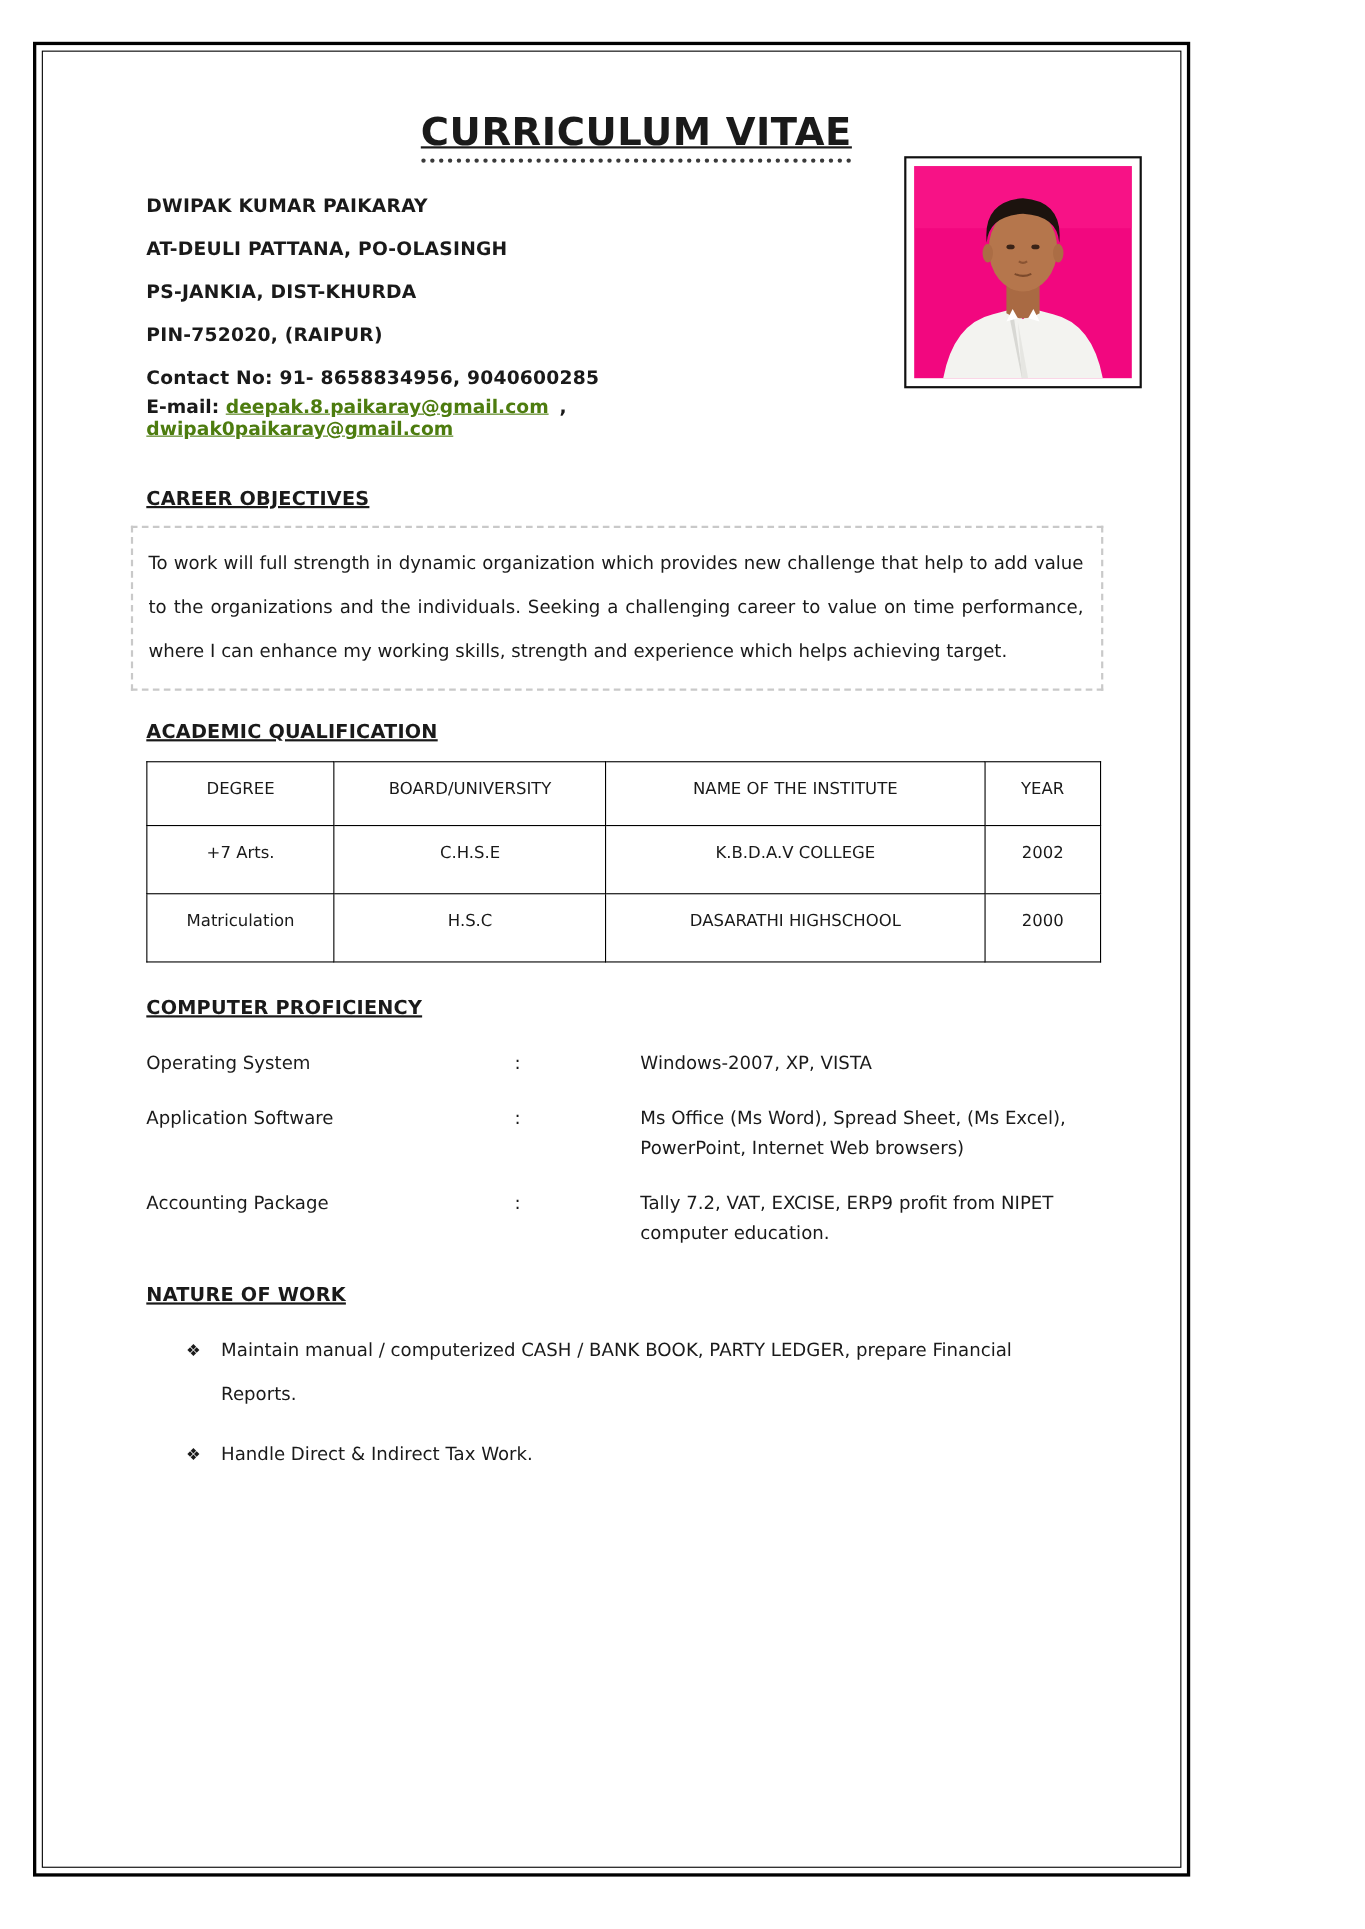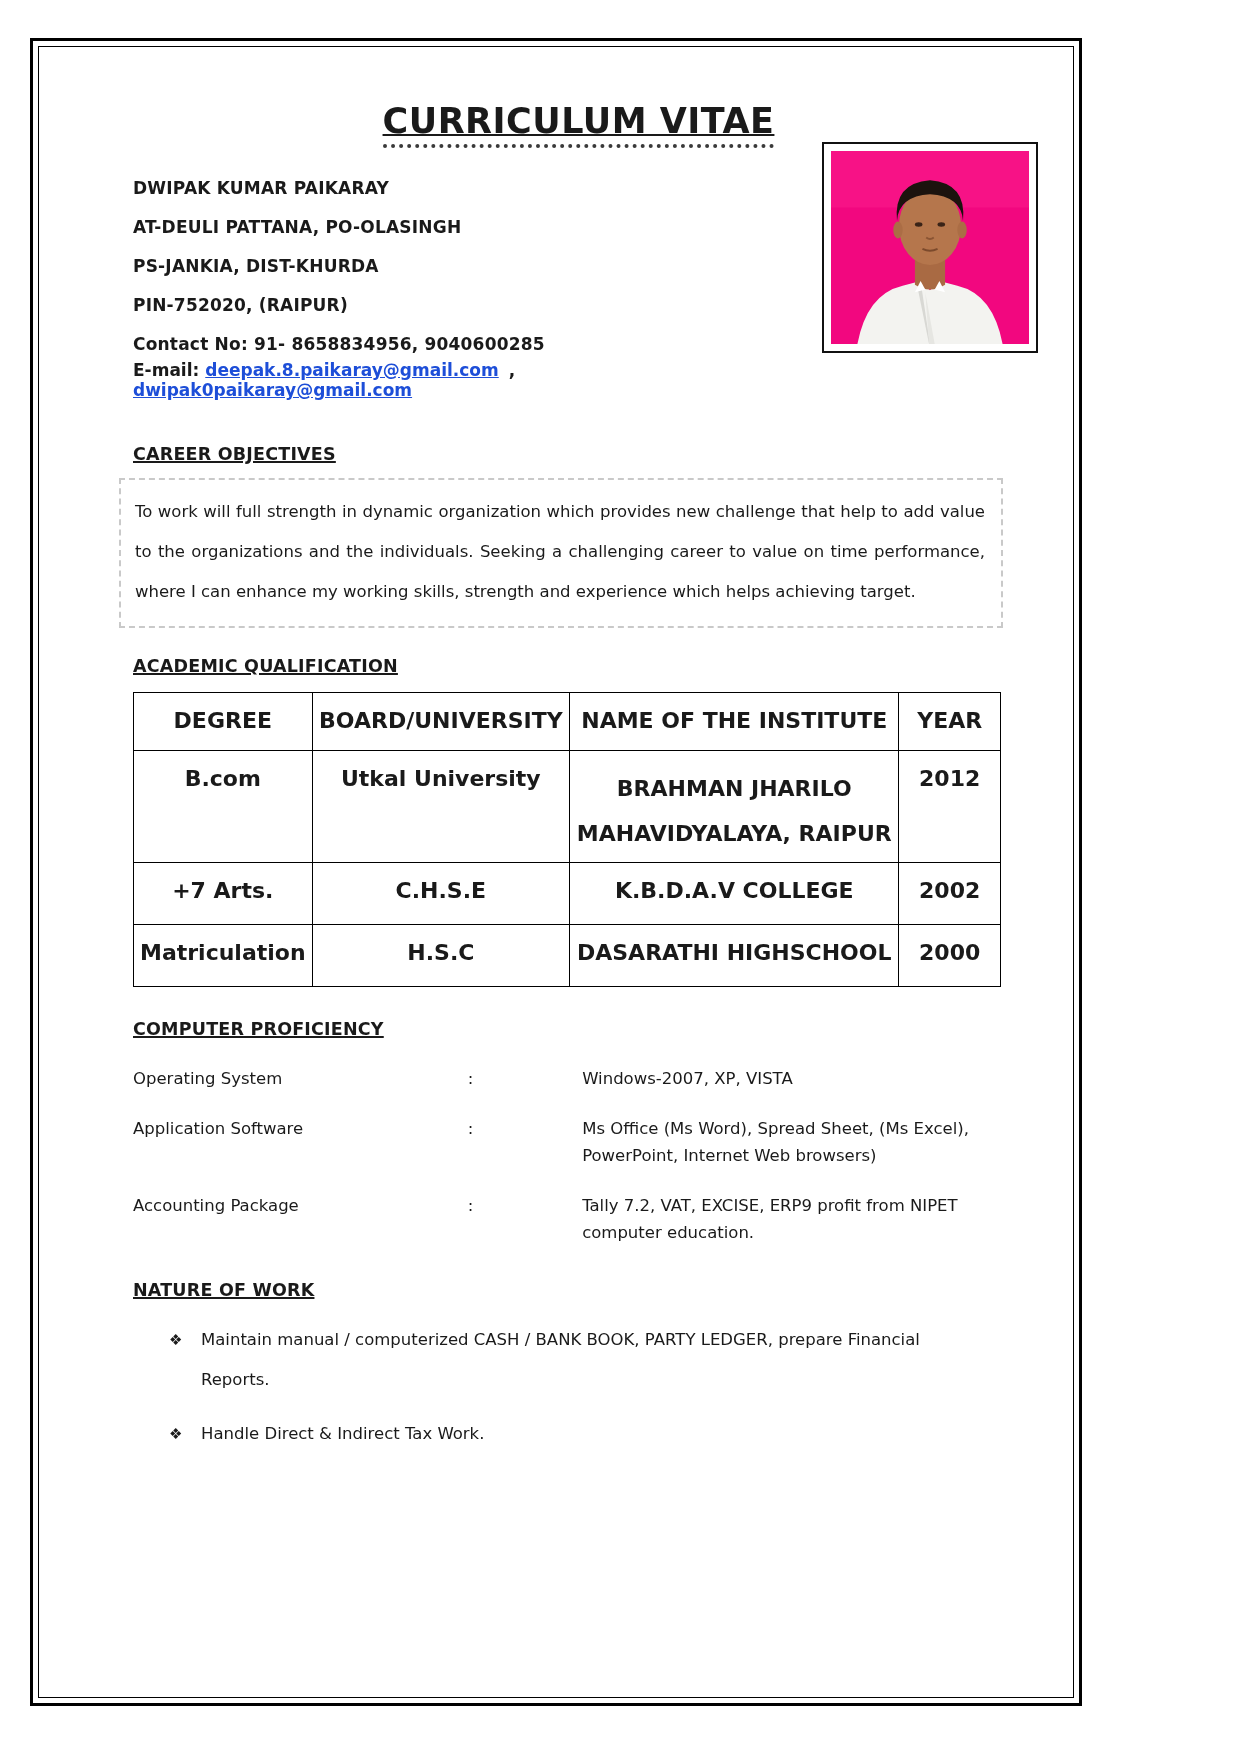--- a/index.html
+++ b/index.html
@@ -50,21 +50,21 @@
   .personal { margin-top: 30px; width: 620px; }
   .p-line {
     font-size: 17px;
     font-weight: bold;
     margin-bottom: 19px;
     letter-spacing: 0.2px;
   }
   .contact-line { margin-bottom: 6px; }
   .email-line { font-size: 17px; font-weight: bold; }
   .email-link {
-    color: #1d4ed8;
+    color: #4d7c0f;
     text-decoration: underline;
     cursor: pointer;
   }
   .email-sep { color: #1a1a1a; margin: 0 4px; }
   
   .section-heading {
     font-size: 17.5px;
     font-weight: bold;
     text-decoration: underline;
     text-decoration-thickness: 2px;
@@ -84,22 +84,22 @@
   }
   
   .sec-academic { margin-top: 28px; }
   table.acad {
     margin-top: 16px;
     border-collapse: collapse;
     width: 868px;
   }
   table.acad th, table.acad td {
     border: 1px solid #000;
-    font-size: 22px;
-    font-weight: bold;
+    font-size: 15px;
+    font-weight: normal;
     text-align: center;
     vertical-align: top;
     padding: 15px 6px 6px 6px;
   }
   table.acad th { height: 58px; }
   table.acad tr.r0 td { height: 102px; }
   table.acad tr.r1 td { height: 62px; }
   table.acad tr.r2 td { height: 62px; text-align: center; }
   td.institute { white-space: pre-line; line-height: 45px; padding-top: 10px; }
   .col-degree { width: 178px; }
@@ -181,27 +181,20 @@
 
     <div class="sec-academic">
       <div class="section-heading">ACADEMIC QUALIFICATION</div>
       <table class="acad">
         <tbody>
             <tr>
           <th class="col-degree">DEGREE</th>
           <th class="col-board">BOARD/UNIVERSITY</th>
           <th class="col-inst">NAME OF THE INSTITUTE</th>
           <th class="col-year">YEAR</th>
-        </tr>
-        <tr class="r0">
-          <td>B.com</td>
-          <td>Utkal University</td>
-          <td class="institute">BRAHMAN JHARILO
-MAHAVIDYALAYA, RAIPUR</td>
-          <td>2012</td>
         </tr>
         <tr class="r1">
           <td>+7 Arts.</td>
           <td>C.H.S.E</td>
           <td>K.B.D.A.V COLLEGE</td>
           <td>2002</td>
         </tr>
         <tr class="r2">
           <td>Matriculation</td>
           <td>H.S.C</td>

